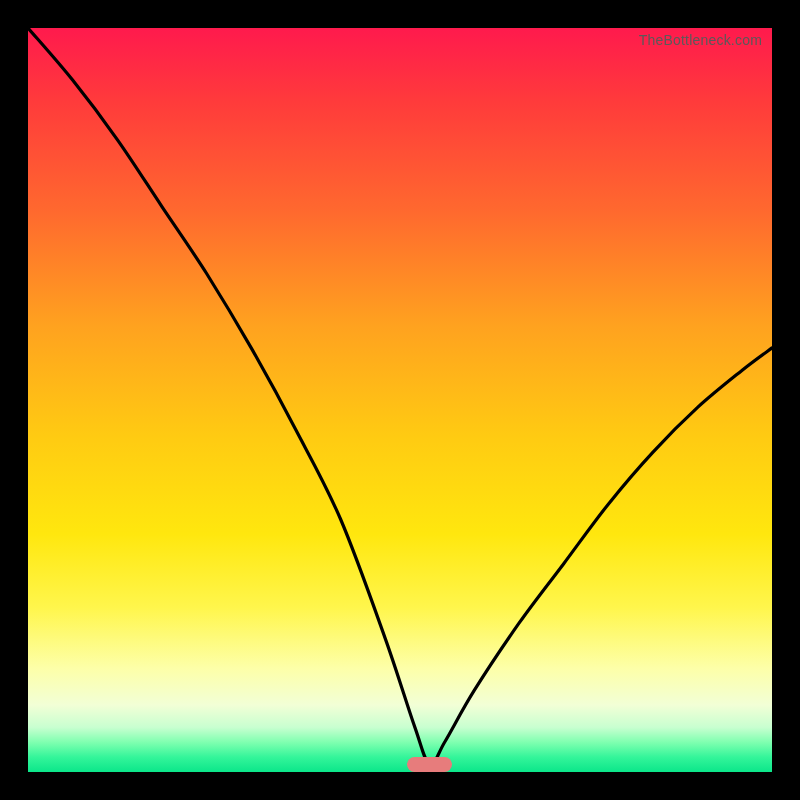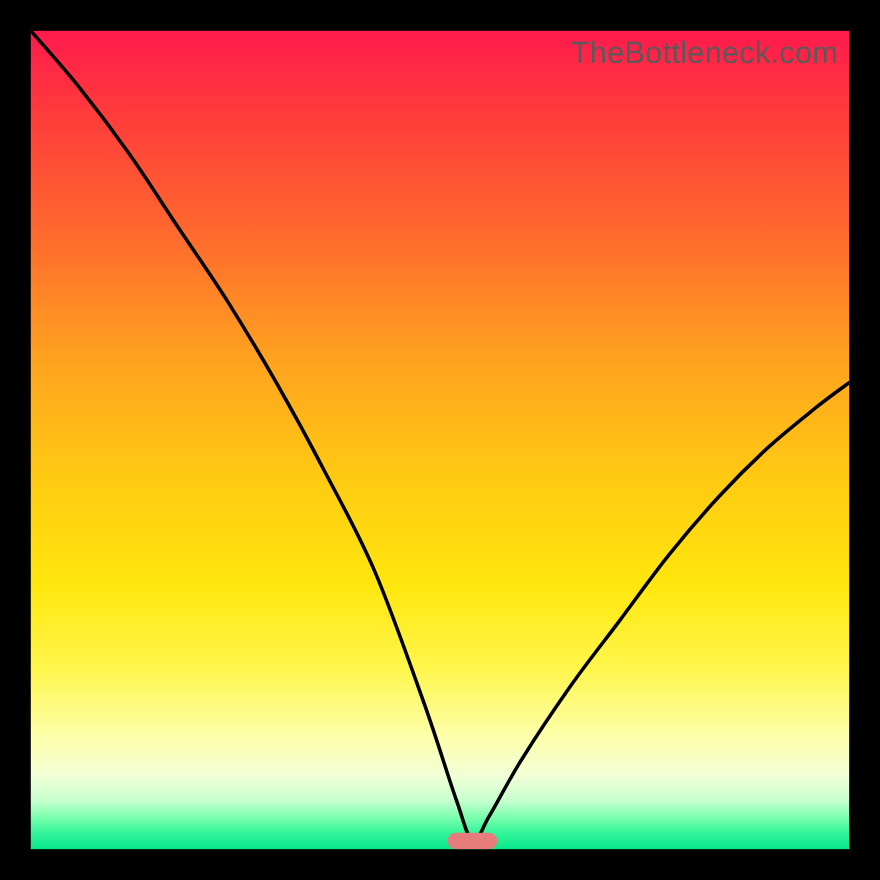--- a/index.html
+++ b/index.html
@@ -31,21 +31,21 @@
       #34f59a 98%,
       #0be68a 100%
     );
     overflow: hidden;
   }
   .watermark {
     position: absolute;
     top: 4px;
     right: 10px;
     font-family: Arial, Helvetica, sans-serif;
-    font-size: 28px;
+    font-size: 14px;
     font-weight: 500;
     color: #5a5a5a;
     letter-spacing: 0.2px;
     user-select: none;
   }
   svg.curve {
     position: absolute;
     left: 0;
     top: 0;
     width: 744px;

